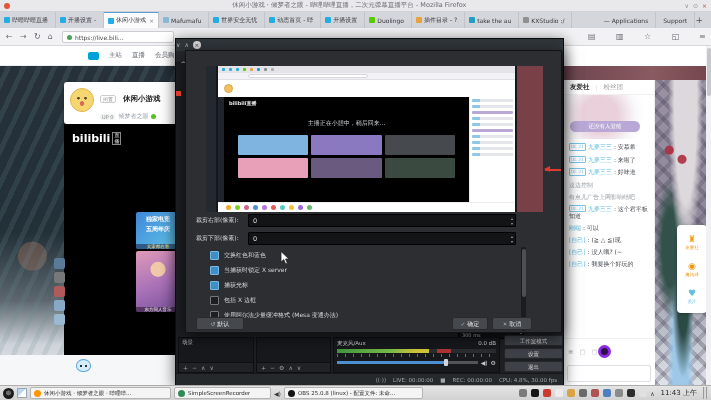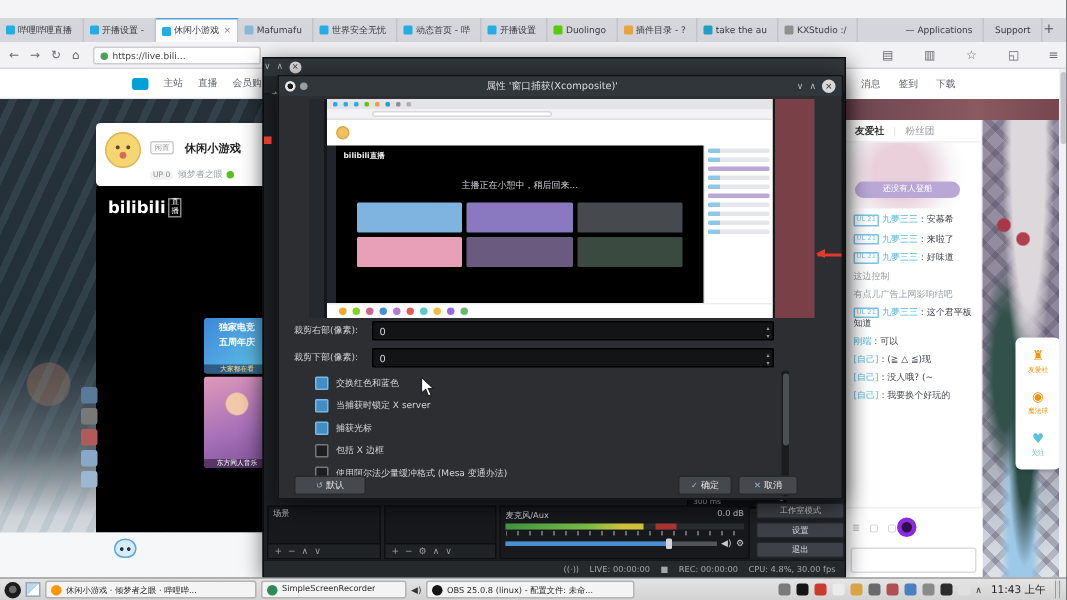--- a/index.html
+++ b/index.html
@@ -208,20 +208,29 @@
   #tray-caret{font-size:6px;color:#333;}
   #clock{font-size:7px;color:#1a1a1a;white-space:nowrap;margin:16px 3px;}
   #panel-handle{width:5px;height:12px;background:repeating-linear-gradient(90deg,#9a9a9a 0 1px,#d8d8d8 1px 3px);}
 </style>
 </head>
 <body>
 
 <div id="screen">
 
   <div id="ff">
+    <div id="ff-titlebar">
+      <span class="ff-appdot"></span>
+      <span id="ff-title">休闲小游戏 · 倾梦者之眼 - 哔哩哔哩直播，二次元弹幕直播平台 - Mozilla Firefox</span>
+      <span class="ff-wbtns">
+        <span>∨</span>
+        <span>⊙</span>
+        <span class="wclose">×</span>
+      </span>
+    </div>
 
     <div id="ff-tabstrip">
 
         <div class="fftab">
           <span class="favicon" style="background: rgb(35, 173, 229);"></span>
           <span class="tlabel">哔哩哔哩直播</span>
           <span class="tclose"></span>
         </div>
 
         <div class="fftab">
@@ -354,25 +363,20 @@
         </div>
         <div class="thumb2">
           <div class="t2cap">东方同人音乐</div>
         </div>
         <div class="page-footer">
           <div class="mascot"></div>
         </div>
       </div>
 
       <div id="page-right">
-        <div class="chat-nav">
-          <span class="bili-link">消息</span>
-          <span class="bili-link">签到</span>
-          <span class="bili-link">下载</span>
-        </div>
         <div class="chat-band"></div>
         <div class="chat-panel">
           <div class="chat-tabs">
             <span class="ctab1">友爱社</span>
             <span class="ctabsep">|</span>
             <span class="ctab2">粉丝团</span>
           </div>
           <div class="medal-zone">
             <div class="medal-pill">还没有人登船</div>
           </div>
@@ -520,30 +524,20 @@
     <div id="obs-status">
       <span>((·))</span>
       <span>LIVE: 00:00:00</span>
       <span>■</span>
       <span>REC: 00:00:00</span>
       <span>CPU: 4.8%, 30.00 fps</span>
     </div>
   </div>
 
   <div id="dlg">
-    <div id="dlg-titlebar">
-      <span class="dlg-appico"></span>
-      <span class="dlg-pin"></span>
-      <span id="dlg-title">属性 '窗口捕获(Xcomposite)'</span>
-      <span class="dlg-wbtns">
-        <span>∨</span>
-        <span>∧</span>
-        <span class="dlg-close">×</span>
-      </span>
-    </div>
 
     <div id="preview">
       <div id="pv-browser">
         <div class="pv-chrome">
 
         <span class="pv-dot" style="background: rgb(35, 173, 229);"></span>
             <span class="pv-dot" style="background: rgb(35, 173, 229);"></span>
             <span class="pv-dot" style="background: rgb(35, 173, 229);"></span>
             <span class="pv-dot" style="background: rgb(88, 204, 2);"></span>
             <span class="pv-dot" style="background: rgb(232, 163, 61);"></span>

